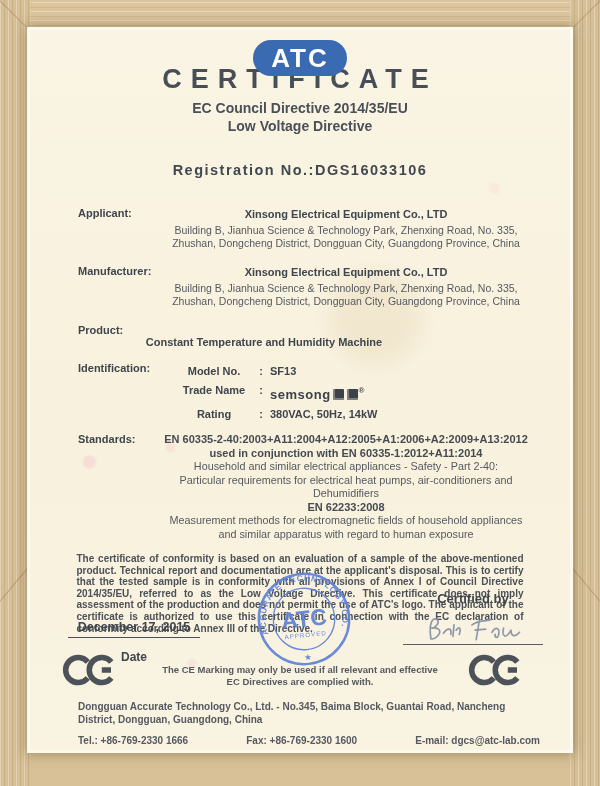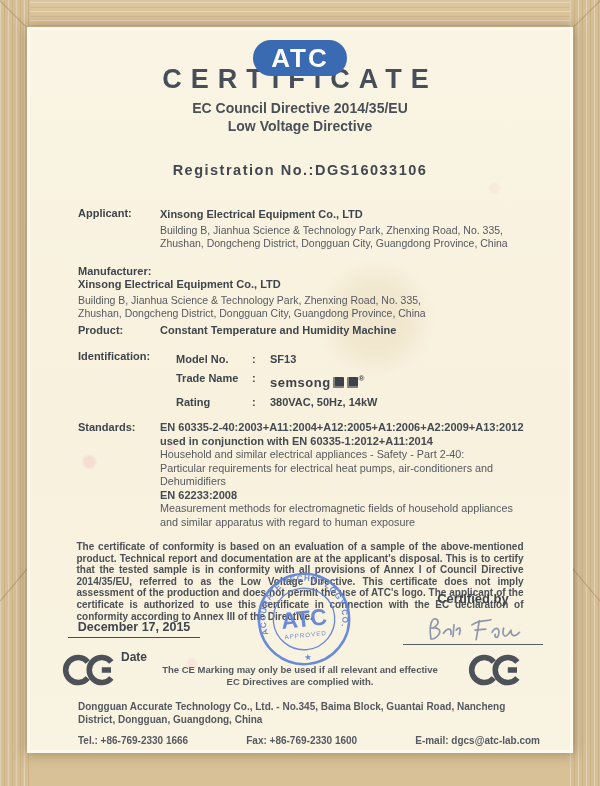--- a/index.html
+++ b/index.html
@@ -57,24 +57,24 @@
   }
   .title { margin-top:34px; font-size:27px; font-weight:bold; letter-spacing:9px;
            color:#474e58; position:relative; z-index:1; }
   .subtitle { margin-top:9px; font-size:13.5px; font-weight:bold; color:#4a5058; }
   .directive { margin-top:5px; font-size:14px; font-weight:bold; color:#4a5058; line-height:17px; }
   .directive2 { margin-top:1px; }
   .registration { margin-top:27px; font-size:14.5px; font-weight:bold; letter-spacing:1.5px; color:#42484f; }
 
   .row { display:flex; margin:0 0 0 48px; width:460px; }
   .row .lbl { width:82px; flex:none; font-size:11px; font-weight:bold; color:#3f454d; }
-  .row .val { flex:1; max-width:372px; }
+  .row .val { flex:1; max-width:372px;text-align:center; }
   .party-name { font-size:11px; font-weight:bold; color:#3f454d; line-height:14px; }
   .party-addr { margin-top:3px; font-size:10.5px; color:#55595f; line-height:13px; }
-  .mt-app { margin-top:29px; } .mt-man { margin-top:15px;flex-direction:column; } .mt-prod { margin-top:4px; }
+  .mt-app { margin-top:29px; } .mt-man { margin-top:15px; } .mt-prod { margin-top:16px;flex-direction:column; }
   .mt-id { margin-top:14px;gap:16px; } .mt-std { margin-top:9px; }
   .prod-val { font-size:11px; font-weight:bold; color:#3f454d; }
 
   .id-row { display:flex; line-height:19px; }
   .id-name { width:76px; flex:none; font-size:11px; font-weight:bold; color:#3f454d; }
   .id-colon { width:18px; flex:none; font-size:11px; font-weight:bold; color:#3f454d; }
   .id-val { font-size:11px; font-weight:bold; color:#3f454d; }
   .trade-latin { font-size:13px; font-weight:bold; letter-spacing:.5px; color:#3d424a; text-transform:lowercase; }
   .cjk-block { display:inline-block; width:11px; height:11px; background:#3d424a; margin:0 1px 0 2px;
                vertical-align:-1px; border-radius:1px;

